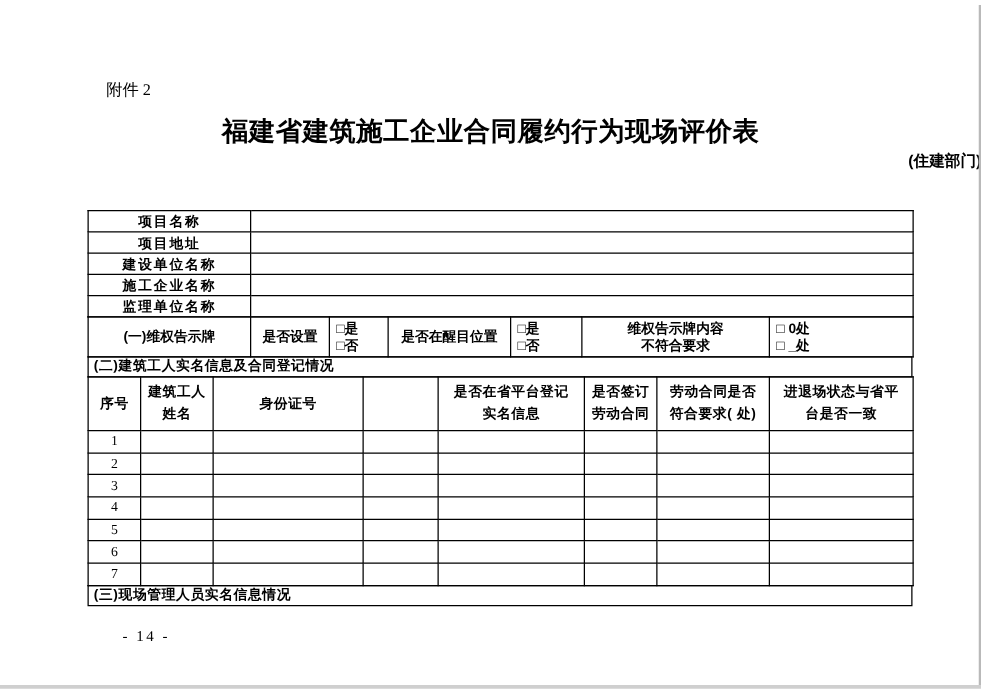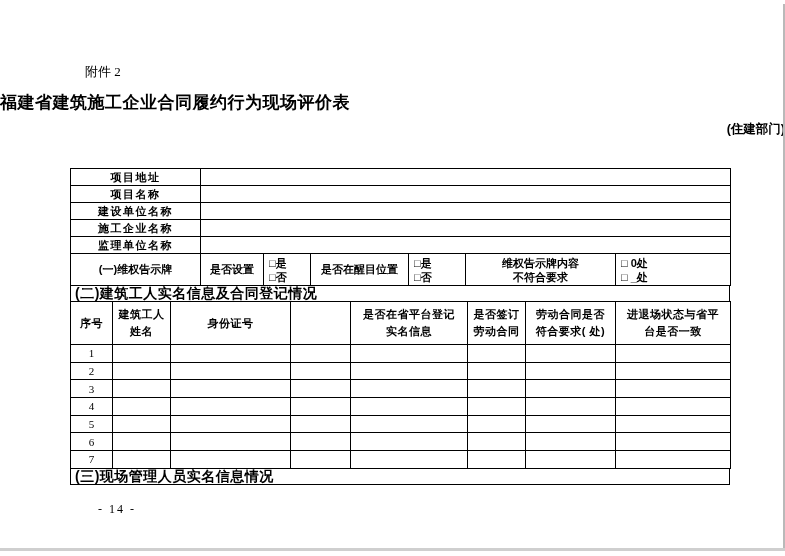--- a/index.html
+++ b/index.html
@@ -1,36 +1,36 @@
 <!DOCTYPE html>
 <html><head>
 <meta charset="utf-8">
 <style>
   html,body{margin:0;padding:0;background:#ffffff;}
   .page{
     position:relative;width:785px;height:556px;background:#ffffff;overflow:hidden;
     font-family:"Liberation Sans",sans-serif;color:#000;
   }
   .attachment{position:absolute;left:85px;top:63px;font-size:13px;font-family:"Liberation Serif",serif;}
-  .doc-title{position:absolute;left:0;top:91px;width:100%;text-align:left;font-size:17px;font-weight:bold;letter-spacing:.5px;}
+  .doc-title{position:absolute;left:0;top:91px;width:100%;text-align:center;font-size:21px;font-weight:bold;letter-spacing:.5px;}
   .doc-subtitle{position:absolute;left:0;top:121px;width:100%;text-align:right;font-size:12.5px;font-weight:bold;}
   .form{position:absolute;left:70px;top:168px;width:660px;}
   table.t{border-collapse:collapse;table-layout:fixed;width:660px;}
   table.t + table.t, table.t + .section-row, .section-row + table.t{margin-top:-1px;}
   .t td,.t th{border:1px solid #000;padding:0 2px;font-size:11px;text-align:center;vertical-align:middle;overflow:hidden;}
   .t th{font-weight:bold;}
   .info-table td.lbl{font-weight:bold;letter-spacing:1.5px;}
   .info-table tr{height:17px;}
   .s1-table tr{height:32px;margin-left:45px;}
   .s1-table td{font-weight:bold;}
   .s1-table td.opts{text-align:left;font-weight:bold;line-height:14px;padding-left:5px;}
   .s1-table td.two-line{line-height:14px;}
   .section-row{
     box-sizing:border-box;border:1px solid #000;height:17px;line-height:15px;
-    font-size:14px;font-weight:bold;text-align:left;padding-left:4px;letter-spacing:.5px;
+    font-size:11px;font-weight:bold;text-align:left;padding-left:4px;letter-spacing:.5px;
   }
   .worker-table thead tr{height:43px;margin-left:28px;}
   .worker-table thead th{line-height:17px;letter-spacing:.5px;font-weight:bold;}
   .worker-table tbody tr{height:17.7px;}
   .worker-table tbody td{font-family:"Liberation Serif",serif;font-size:11px;}
   .page-number{position:absolute;left:98px;top:502px;font-size:12px;font-family:Liberation Serif, serif;letter-spacing:2px;}
   .edge-right{position:absolute;right:0;top:4px;width:2px;height:546px;background:#b9b9b9;}
   .edge-bottom{position:absolute;left:0;top:548px;width:785px;height:3px;background:#cfcfcf;}
 </style>
 </head>
@@ -44,25 +44,25 @@
 
   <div class="form">
 
     <table class="t info-table">
       <colgroup>
           <col style="width:130px">
           <col style="width:530px">
         </colgroup>
       <tbody>
           <tr>
+        <td class="lbl">项目名称</td>
+        <td></td>
+      </tr>
+      <tr>
         <td class="lbl">项目地址</td>
-        <td></td>
-      </tr>
-      <tr>
-        <td class="lbl">项目名称</td>
         <td></td>
       </tr>
       <tr>
         <td class="lbl">建设单位名称</td>
         <td></td>
       </tr>
       <tr>
         <td class="lbl">施工企业名称</td>
         <td></td>
       </tr>

